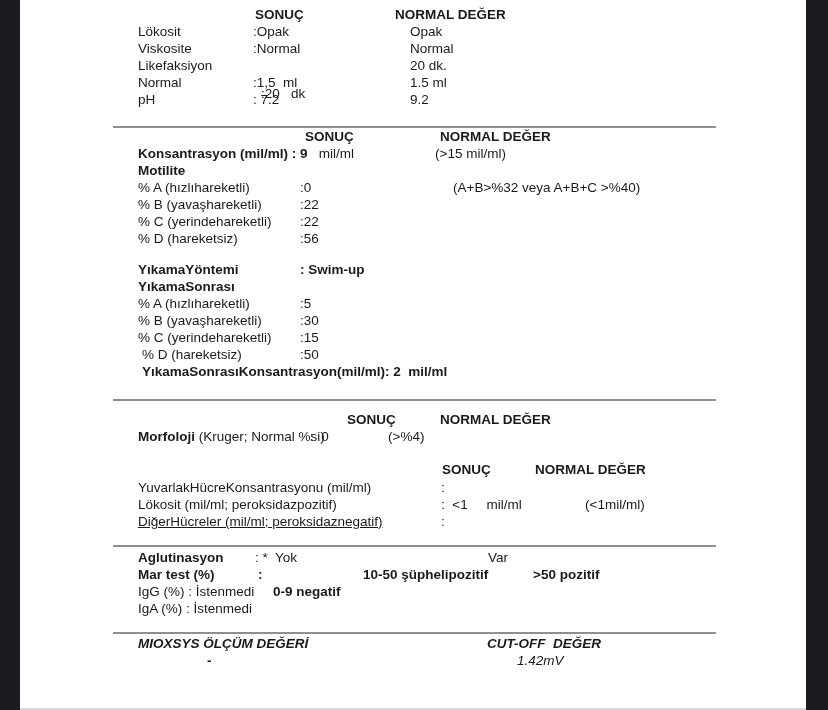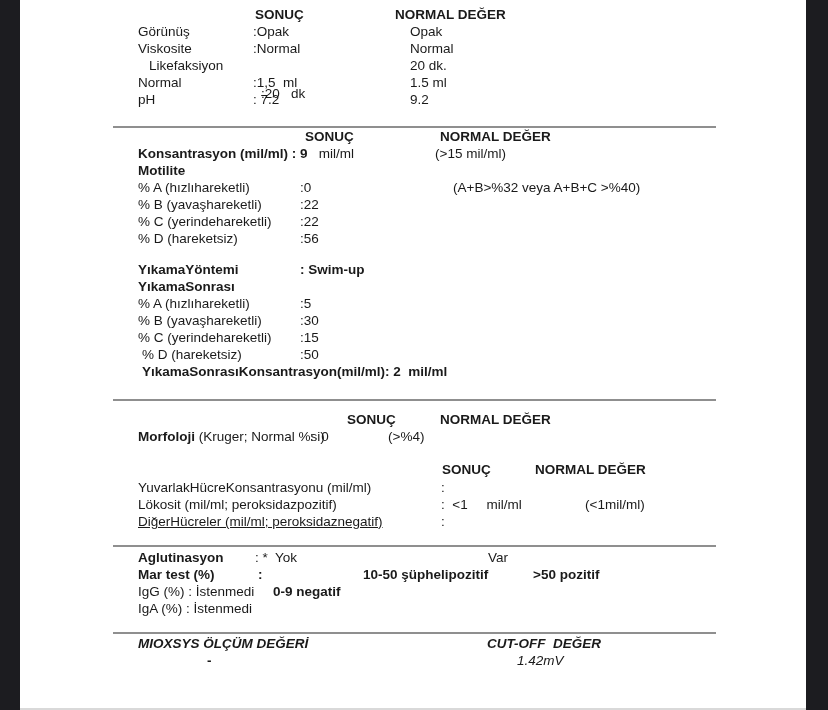--- a/index.html
+++ b/index.html
@@ -35,29 +35,29 @@
 </style>
 </head>
 <body>
 
 <div class="sidebar left"></div>
 <div class="sidebar right"></div>
 
 <span class="txt b" style="left:255px; top:7px;">SONUÇ</span>
 <span class="txt b" style="left:395px; top:7px;">NORMAL DEĞER</span>
 
-<span class="txt" style="left:138px; top:24px;">Görünüş</span>
+<span class="txt" style="left:138px; top:24px;">Lökosit</span>
 <span class="txt" style="left:253px; top:24px;">:Opak</span>
 <span class="txt" style="left:410px; top:24px;">Opak</span>
 
 <span class="txt" style="left:138px; top:41px;text-align:center;">Viskosite</span>
 <span class="txt" style="left:253px; top:41px;">:Normal</span>
 <span class="txt" style="left:410px; top:41px;">Normal</span>
 
-<span class="txt" style="left:138px; top:58px;margin-left:11px;">Likefaksiyon</span>
+<span class="txt" style="left:138px; top:58px;">Likefaksiyon</span>
 <span class="txt" style="left:261px; top:58px;margin-top:28px;">:20   dk</span>
 <span class="txt" style="left:410px; top:58px;">20 dk.</span>
 
 <span class="txt" style="left:138px; top:75px;">Normal</span>
 <span class="txt" style="left:253px; top:75px;">:1,5  ml</span>
 <span class="txt" style="left:410px; top:75px;">1.5 ml</span>
 
 <span class="txt" style="left:138px; top:92px;">pH</span>
 <span class="txt" style="left:253px; top:92px;">: 7.2</span>
 <span class="txt" style="left:410px; top:92px;">9.2</span>

